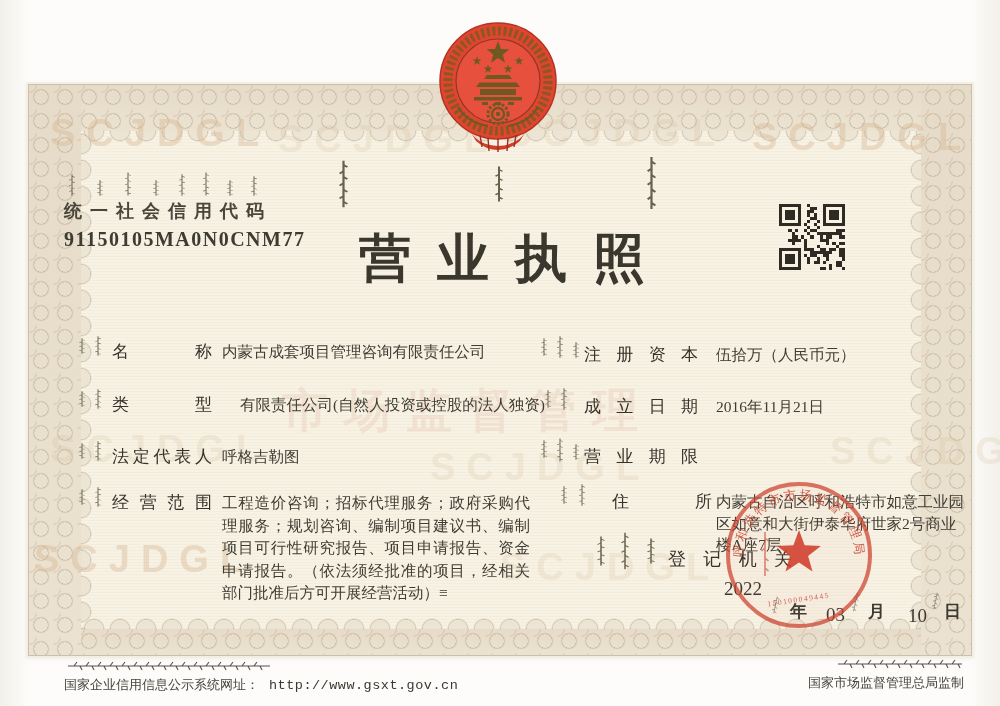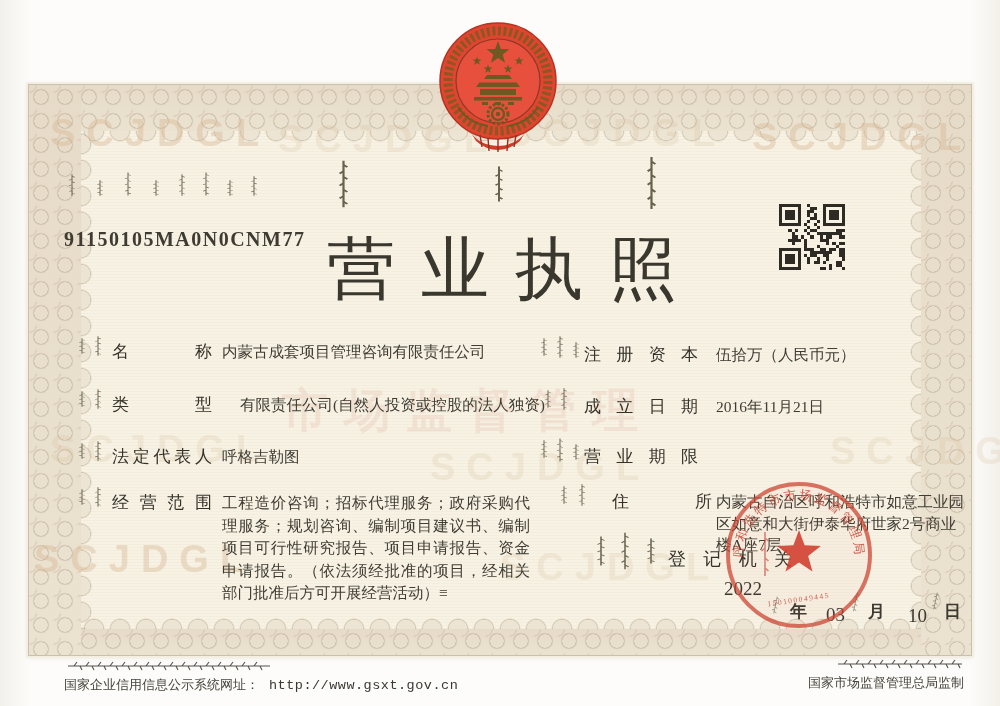--- a/index.html
+++ b/index.html
@@ -37,21 +37,21 @@
   .wm{position:absolute;font-family:"Liberation Sans",sans-serif;font-weight:bold;font-size:38px;
     letter-spacing:11px;color:rgba(212,180,142,.38);white-space:nowrap;text-align:center;}
   .wm.light{color:rgba(216,188,152,.22);}
   .ghost{position:absolute;left:282px;top:380px;font-size:46px;letter-spacing:16px;font-weight:bold;
     color:rgba(205,120,100,.13);white-space:nowrap;}
   
   .abs{position:absolute;}
   .credit-label{left:64px;top:199px;font-size:18px;font-weight:bold;letter-spacing:8px;color:#4a453b;}
   .credit-code{left:64px;top:228px;font-size:20px;letter-spacing:1.5px;color:#3e3b33;font-weight:bold;}
   .title{left:292px;top:224px;width:420px;text-align:center;font-family:"Liberation Sans",sans-serif;
-    font-weight:normal;font-size:68px;letter-spacing:26px;text-indent:26px;color:#3a382e;white-space:nowrap;}
+    font-weight:bold;font-size:52px;letter-spacing:26px;text-indent:26px;color:#3a382e;white-space:nowrap;}
   .qr-box{left:779px;top:204px;width:66px;height:66px;}
   .qr-caption{left:854px;top:204px;width:72px;font-size:11px;line-height:13.6px;color:#57534a;text-align:justify;}
   .flab{font-weight:normal;color:#35322a;font-size:17px;text-align:justify;text-align-last:justify;overflow:hidden;white-space:nowrap;}
   .fval{color:#3f3c33;font-size:15.5px;line-height:22.5px;}
   .nw{white-space:nowrap;}
   .reg-label{left:668px;top:547px;width:124px;font-size:18px;}
   .date-txt{font-size:19px;color:#3c3931;}
   .date-cn{font-size:17px;font-weight:bold;color:#3c3931;}
   .seal{left:720px;top:476px;width:158px;height:158px;z-index:5;}
   .footer-left{left:64px;top:676px;font-size:13px;color:#46433b;white-space:nowrap;}
@@ -114,20 +114,21 @@
     <path d="M40 120 q8 14 28 15 q20 -1 28 -15 l-6 10 q-10 9 -22 9 q-12 0 -22 -9 z" fill="#cf3d28"></path>
     <g stroke="#9c2c1c" stroke-width="1.4">
       <line x1="50" y1="124" x2="52" y2="136"></line>
         <line x1="58" y1="127" x2="59" y2="140"></line>
       <line x1="68" y1="128" x2="68" y2="141"></line>
         <line x1="78" y1="127" x2="77" y2="140"></line>
       <line x1="86" y1="124" x2="84" y2="136"></line>
     </g>
   </svg>
 
+  <div class="abs credit-label">统一社会信用代码</div>
   <div class="abs credit-code">91150105MA0N0CNM77</div>
 
   <div class="abs title">营业执照</div>
 
   <div class="abs qr-box" id="qr"><svg width="66" height="66" viewBox="0 0 21 21" shape-rendering="crispEdges">
         <rect x="0" y="0" width="7" height="7" fill="#2e2b24"></rect>
         <rect x="1" y="1" width="5" height="5" fill="#f7f2e4"></rect>
         <rect x="2" y="2" width="3" height="3" fill="#2e2b24"></rect>
         <rect x="14" y="0" width="7" height="7" fill="#2e2b24"></rect>
         <rect x="15" y="1" width="5" height="5" fill="#f7f2e4"></rect>

